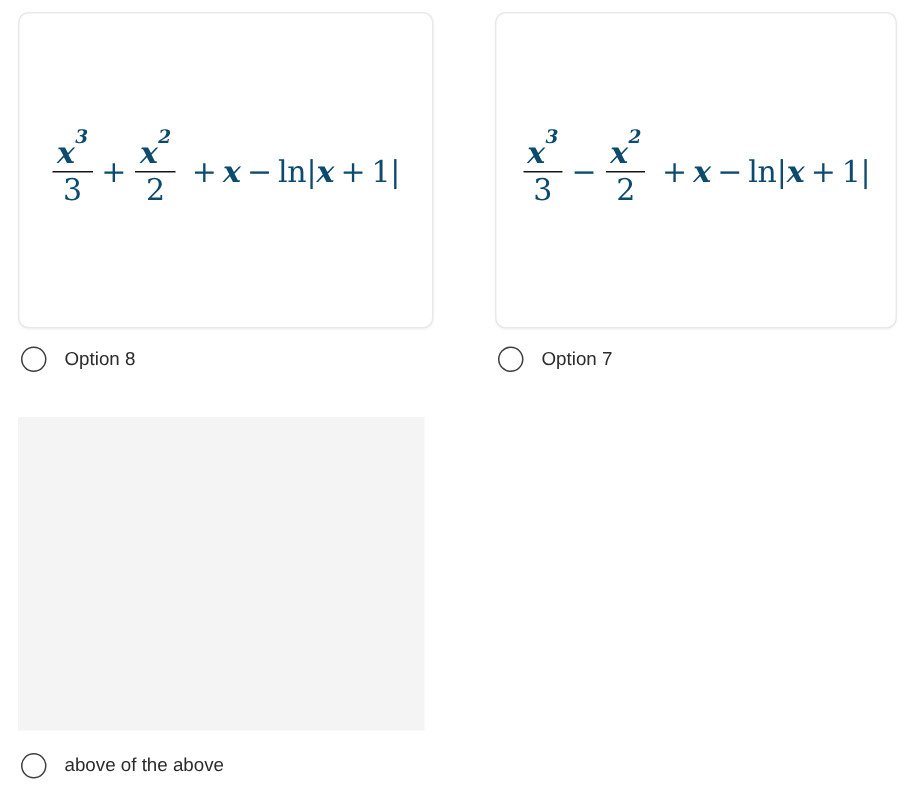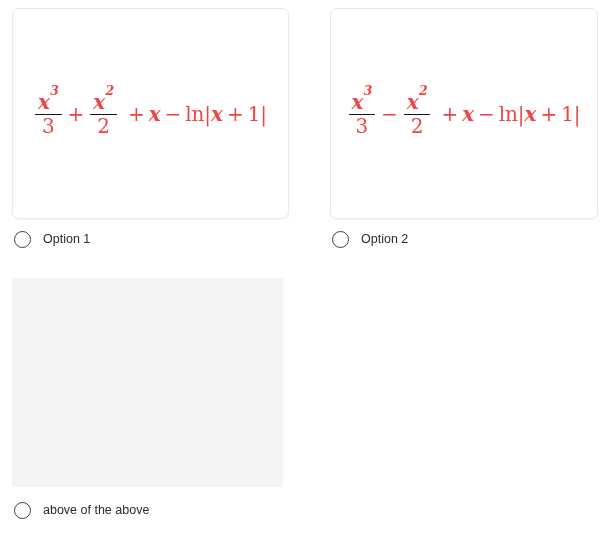--- a/index.html
+++ b/index.html
@@ -56,21 +56,21 @@
     border-radius: 0;
     box-shadow: none;
     width: 271px;
     height: 209px;
   }
 
   
   .math {
     font-family: "DejaVu Serif", "Liberation Serif", serif;
     font-size: 20px;
-    color: #ef4444;
+    color: #0c4a6e;
     display: inline-flex;
     align-items: center;
     white-space: nowrap;
     line-height: 1;
   }
   .math .ital {
     font-style: italic;
     font-weight: bold;
   }
   .math .sup {
@@ -175,21 +175,21 @@
           <span class="op tight">+</span>
             <span class="roman">1</span>
             <span class="bars">|</span>
         </span>
       </span>
     </div>
   </div>
 
   <div class="choice-row left-col r1">
     <span class="radio"></span>
-    <span class="choice-label">Option 1</span>
+    <span class="choice-label">Option 8</span>
   </div>
 
   <div class="option-block col-right row-top">
     <div class="formula-card wide">
       <span class="math">
         <span class="frac">
           <span class="num"><span class="ital">x</span><span class="sup">3</span></span>
           <span class="bar"></span>
           <span class="den roman">3</span>
         </span>
@@ -209,21 +209,21 @@
           <span class="op tight">+</span>
             <span class="roman">1</span>
             <span class="bars">|</span>
         </span>
       </span>
     </div>
   </div>
 
   <div class="choice-row right-col r1">
     <span class="radio"></span>
-    <span class="choice-label">Option 2</span>
+    <span class="choice-label">Option 7</span>
   </div>
 
   <div class="option-block col-left row-bottom">
     <div class="formula-card blank"></div>
   </div>
 
   <div class="choice-row left-col r2">
     <span class="radio"></span>
     <span class="choice-label">above of the above</span>
   </div>

